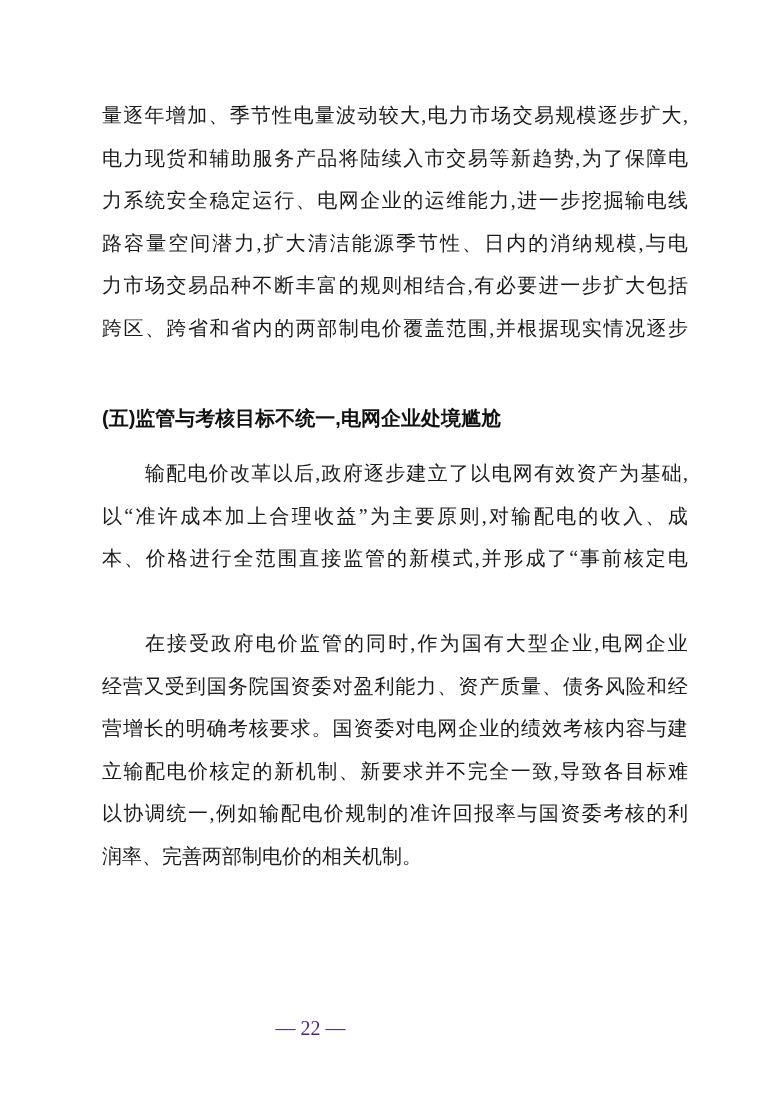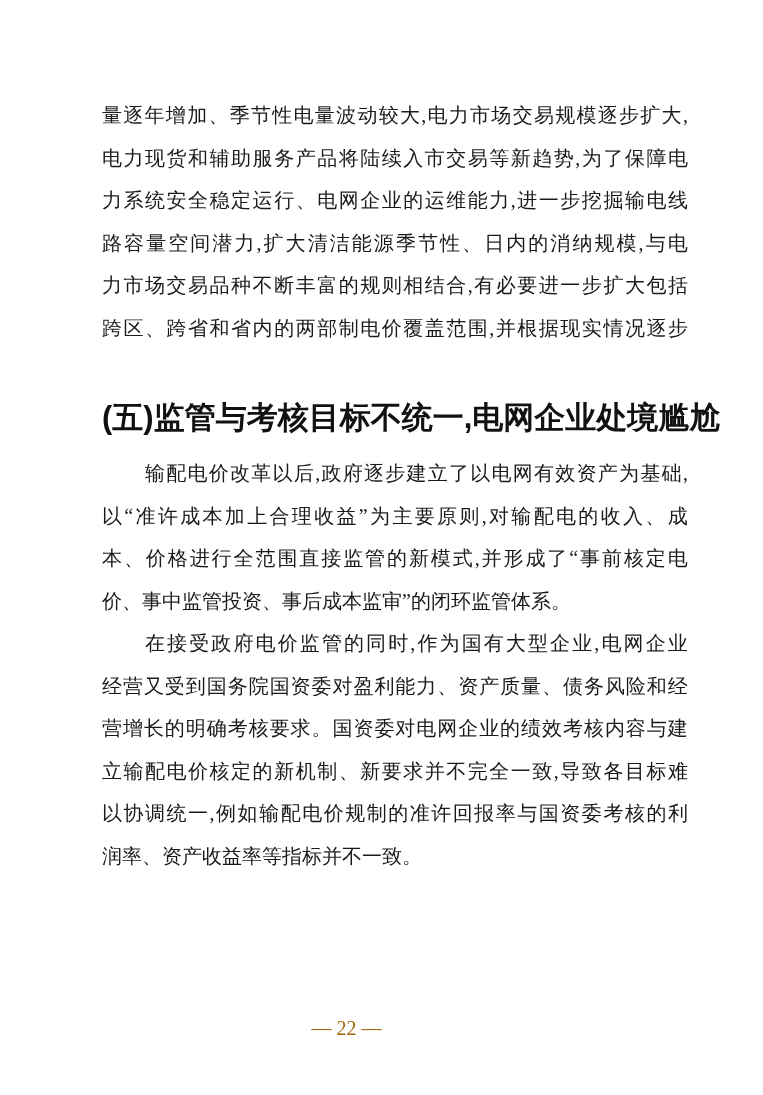--- a/index.html
+++ b/index.html
@@ -37,35 +37,34 @@
   .line.indent {
     padding-left: 43px;
   }
   .heading {
     position: absolute;
     left: 102px;
     top: 400px;
     width: 600px;
     font-family: "Liberation Sans", "DejaVu Sans", sans-serif;
     font-weight: bold;
-    font-size: 31px;
+    font-size: 20px;
     line-height: 36px;
     color: #111111;
     white-space: nowrap;
   }
   .page-number {
     position: absolute;
     left: 0;
     top: 1014px;
     width: 621px;
     text-align: center;
     font-size: 20px;
     line-height: 28px;
-    color: #a16207;
-    margin-left: 36px;
+    color: #4c1d95;
   }
 </style>
 </head>
 <body>
 
 <div class="page">
 
   <div class="textblock" style="top:94px;">
     <div class="line spread">
         <span>量</span>
@@ -335,21 +334,20 @@
         <span>形</span>
         <span>成</span>
         <span>了</span>
         <span>“</span>
         <span>事</span>
         <span>前</span>
         <span>核</span>
         <span>定</span>
         <span>电</span>
       </div>
-    <div class="line">价、事中监管投资、事后成本监审”的闭环监管体系。</div>
   </div>
 
   <div class="textblock" style="top:622px;">
     <div class="line spread indent">
         <span>在</span>
         <span>接</span>
         <span>受</span>
         <span>政</span>
         <span>府</span>
         <span>电</span>
@@ -487,18 +485,18 @@
         <span>率</span>
         <span>与</span>
         <span>国</span>
         <span>资</span>
         <span>委</span>
         <span>考</span>
         <span>核</span>
         <span>的</span>
         <span>利</span>
       </div>
-    <div class="line">润率、资产收益率等指标并不一致。</div>
+    <div class="line">润率、完善两部制电价的相关机制。</div>
   </div>
 
   <div class="page-number">— 22 —</div>
 
 </div>
 
 </body></html>

